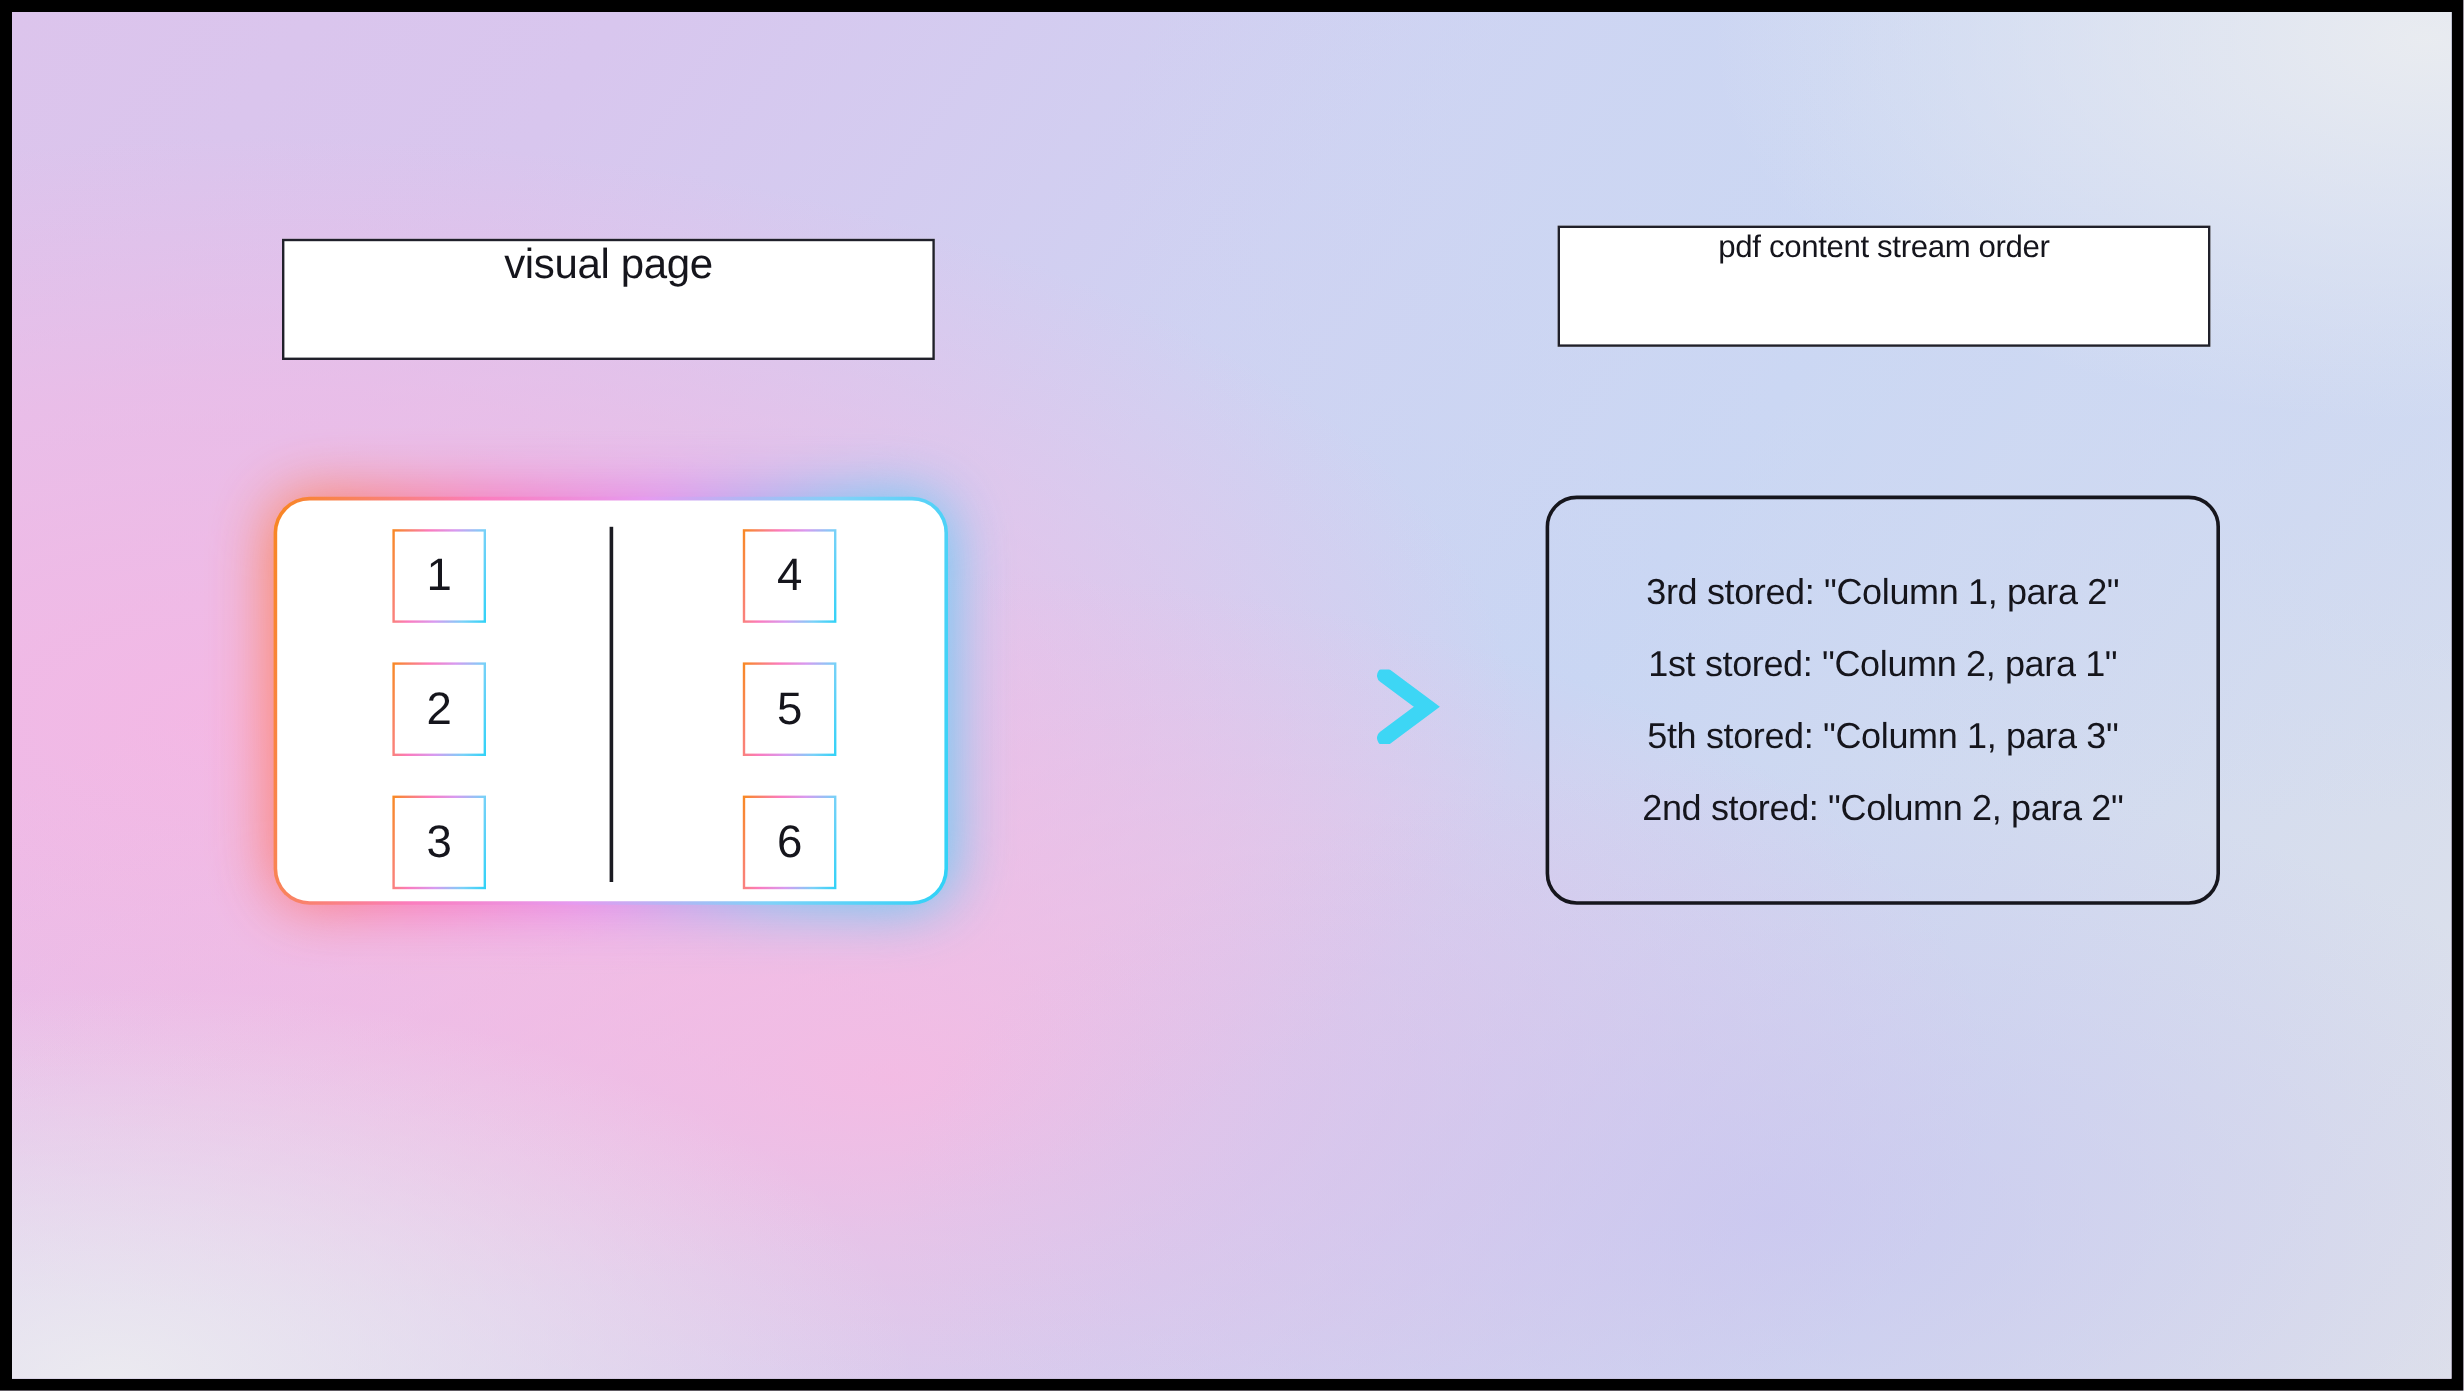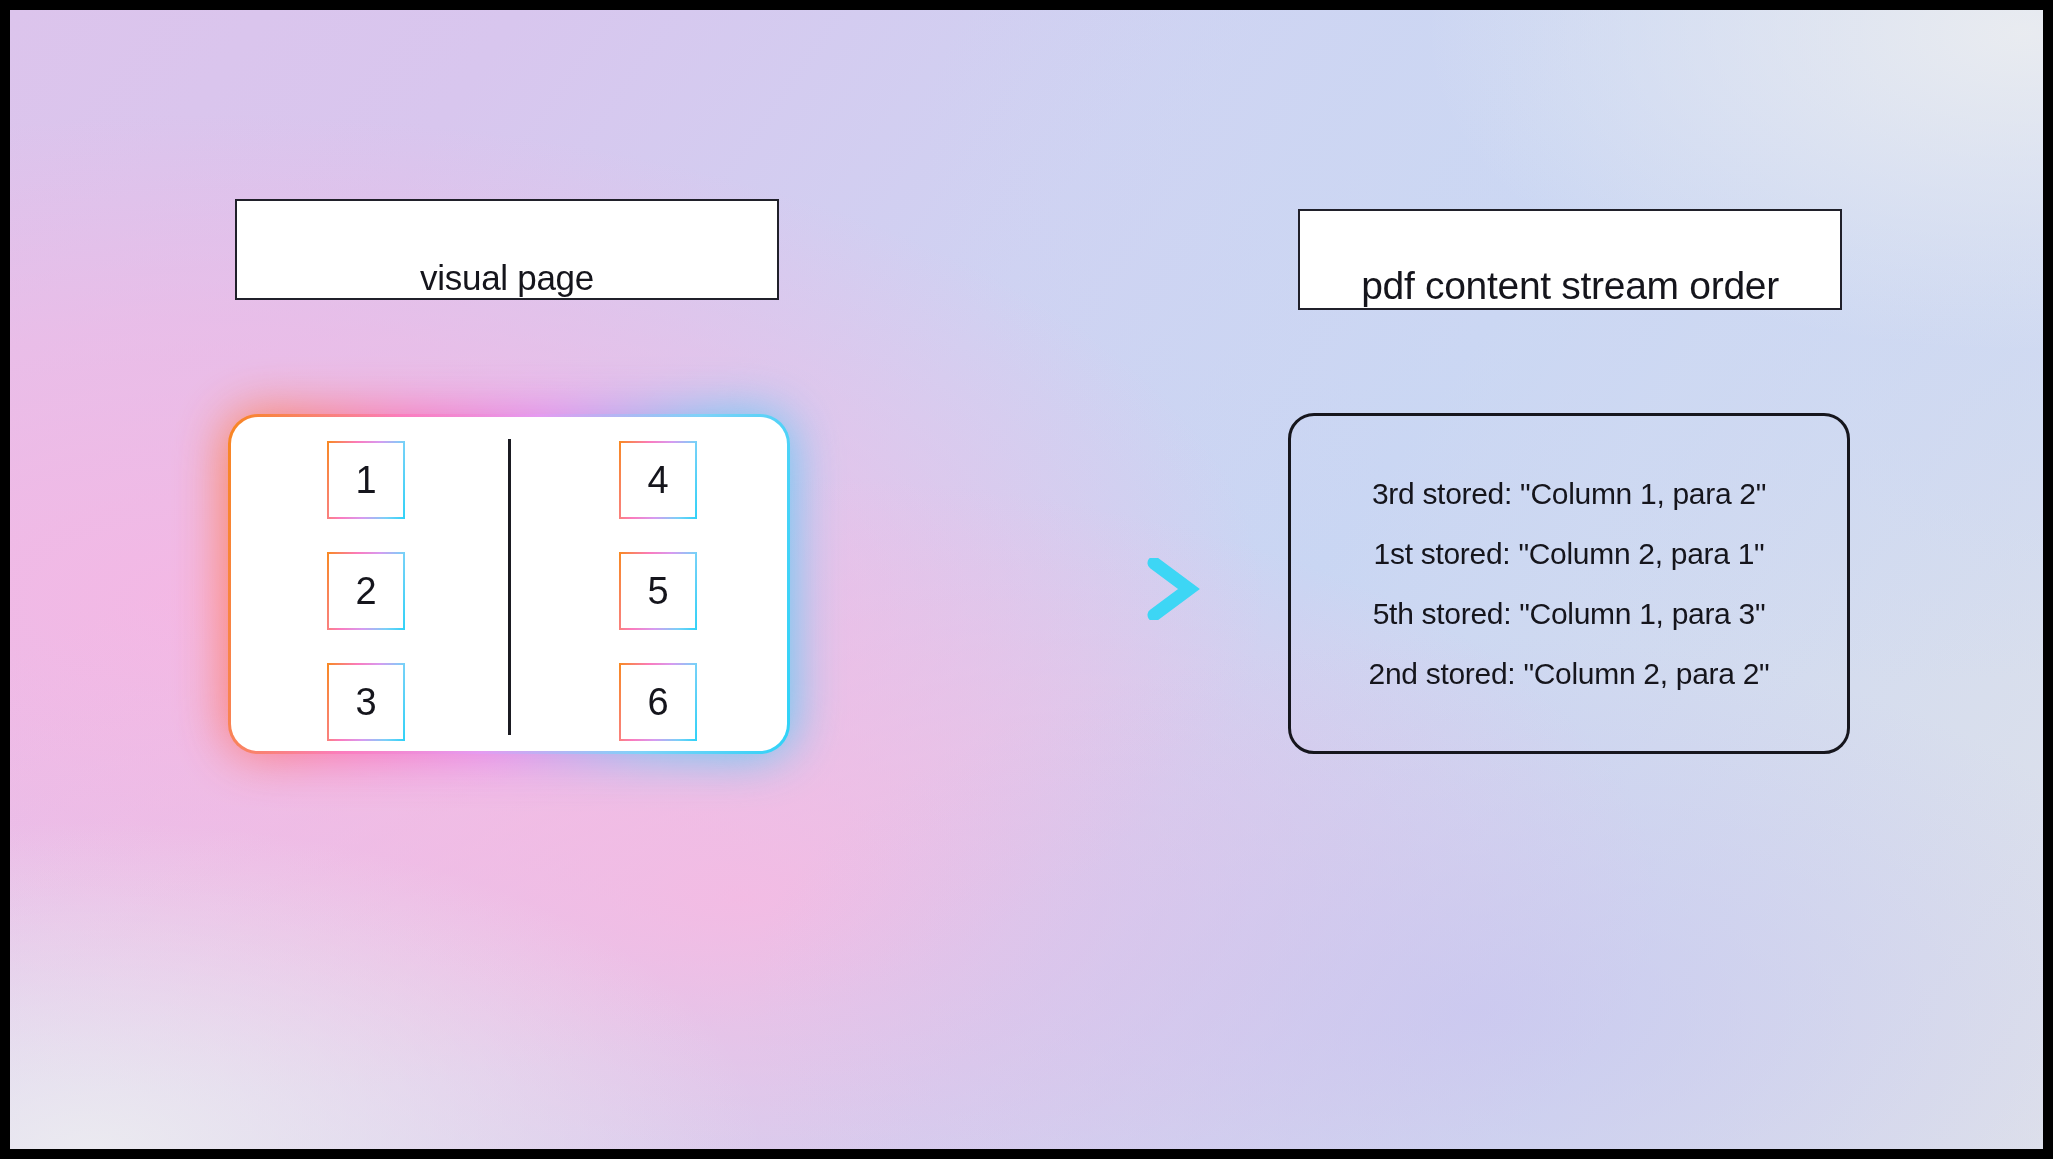--- a/index.html
+++ b/index.html
@@ -57,40 +57,40 @@
     background:
       radial-gradient(50% 46% at 72% 88%, rgba(199,196,240,0.70) 0%, rgba(199,196,240,0) 72%);
   }
 
   
   .label-box {
     position: absolute;
     background: #ffffff;
     border: 2px solid #20202a;
     display: flex;
-    align-items: flex-end;
+    align-items: flex-start;
     justify-content: center;
     color: #15151c;
     letter-spacing: -0.3px;
   }
 
   #visual-page-label {
     left: 225px;
     top: 189px;
     width: 540px;
     height: 97px;
     font-size: 35px;
   }
 
   #pdf-order-label {
     left: 1288px;
-    top: 199px;
+    top: 178px;
     width: 540px;
     height: 97px;
-    font-size: 39px;
+    font-size: 26px;
   }
 
   
   #caption-wrap {
     position: absolute;
     left: 710px;
     top: 902px;
     width: 630px;
     height: 100px;
   }

